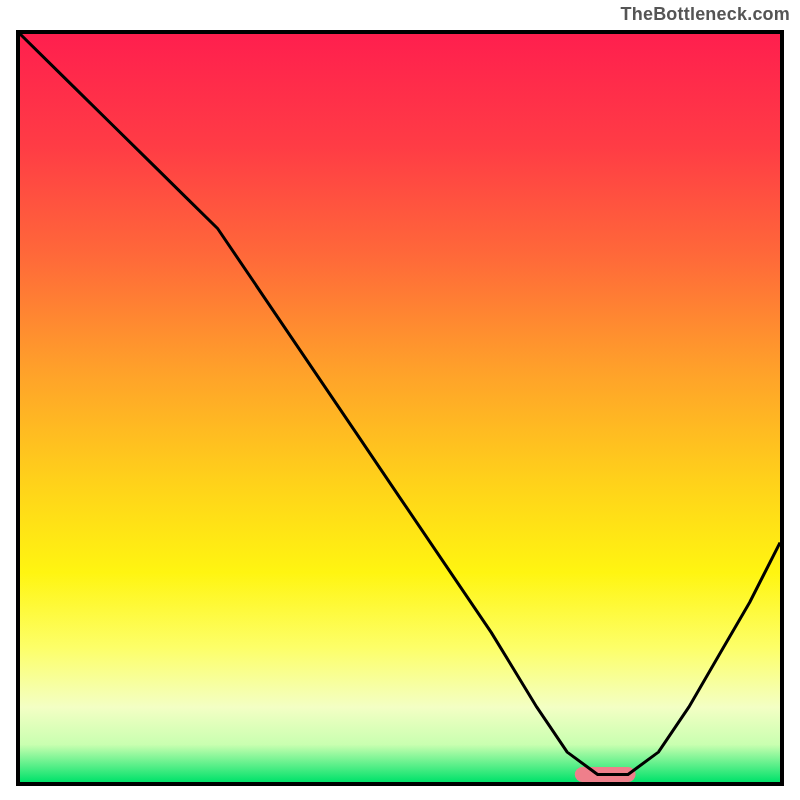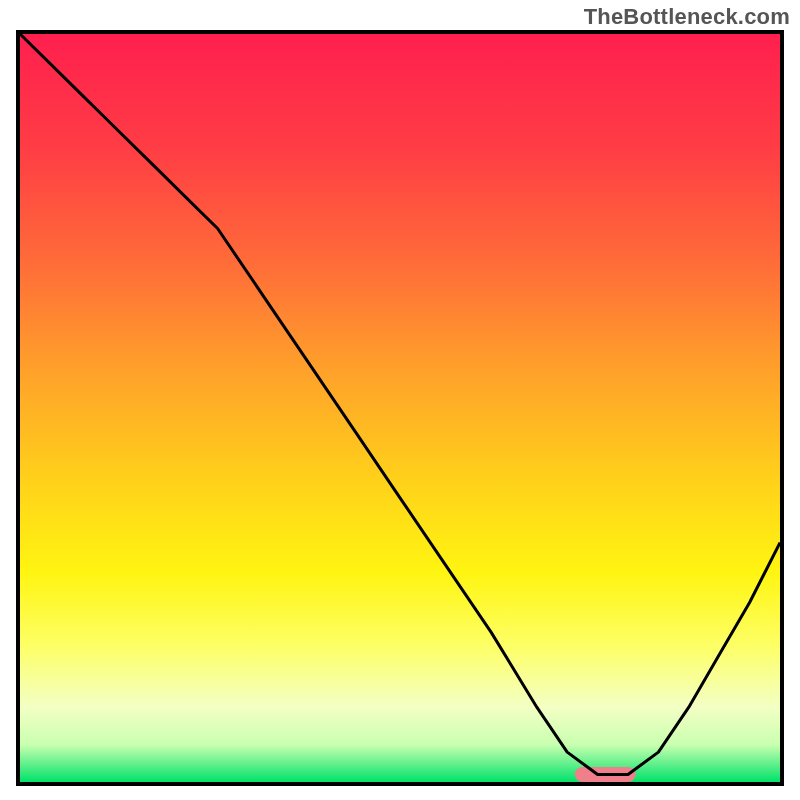--- a/index.html
+++ b/index.html
@@ -13,21 +13,21 @@
   }
   .frame {
     position: relative;
     width: 800px;
     height: 800px;
   }
   .watermark {
     position: absolute;
     top: 4px;
     right: 10px;
-    font-size: 22px;
+    font-size: 18px;
     font-weight: bold;
     color: #555;
     letter-spacing: 0.2px;
     z-index: 50;
   }
   .plot-border {
     position: absolute;
     left: 16px;
     top: 30px;
     width: 768px;

